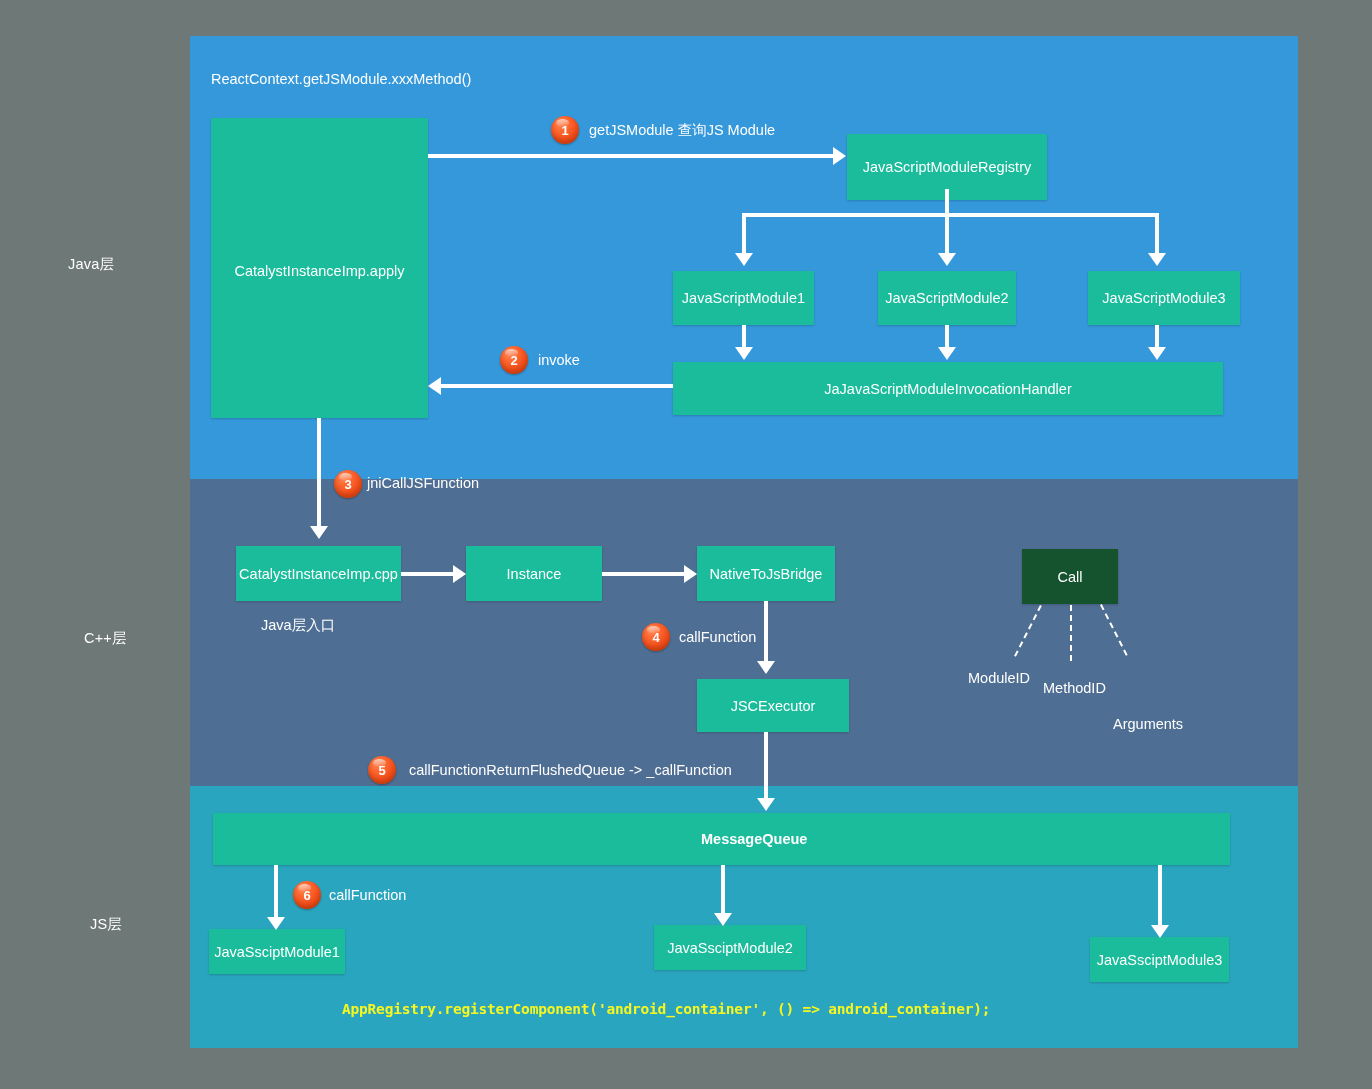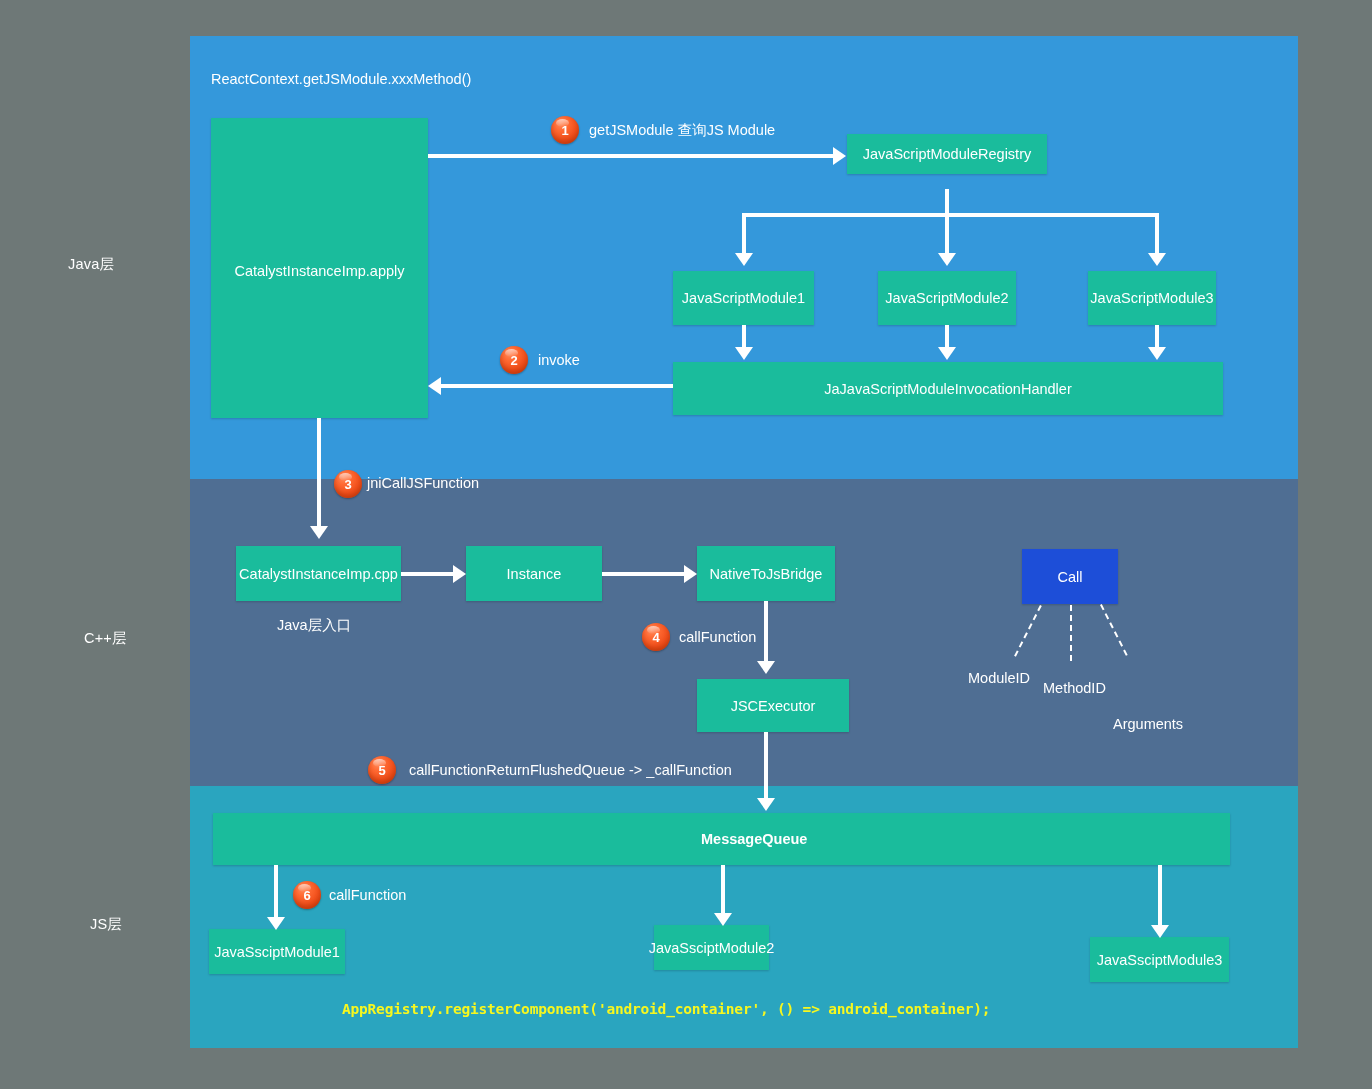--- a/index.html
+++ b/index.html
@@ -24,21 +24,21 @@
     letter-spacing:.2px;white-space:nowrap;
   }
 
   
   .box{
     position:absolute;background:#1abc9c;color:#ffffff;
     display:flex;align-items:center;justify-content:center;
     font-size:14.5px;text-align:center;box-sizing:border-box;
     box-shadow:0 1px 2px rgba(0,0,0,.18);
   }
-  .box.pink{background:#1d4ed8;}
+  .box.pink{background:#14532d;}
 
   
   .txt{
     position:absolute;color:#ffffff;font-size:14.5px;white-space:nowrap;
   }
   .code{
     position:absolute;color:#f7f71f;white-space:nowrap;
     font-family:"DejaVu Sans Mono","Liberation Mono",monospace;
     font-size:14.5px;font-weight:bold;letter-spacing:-0.2px;
   }
@@ -90,40 +90,40 @@
     <span>CatalystInstanceImp.apply</span>
   </div>
 
   <div class="ln h" style="left:428px;top:154px;width:405px;"></div>
   <div class="arw right" style="left:833px;top:147px;"></div>
   <div class="badge" style="left:551px;top:116px;">
     <span>1</span>
   </div>
   <div class="txt" style="left:589px;top:121px;">getJSModule 查询JS Module</div>
 
-  <div class="box" style="left:847px;top:134px;width:200px;height:40px;">
+  <div class="box" style="left:847px;top:134px;width:200px;height:66px;">
     <span>JavaScriptModuleRegistry</span>
   </div>
 
   <div class="ln v" style="left:945px;top:189px;height:27px;"></div>
   <div class="ln h" style="left:742px;top:213px;width:417px;"></div>
   <div class="ln v" style="left:742px;top:213px;height:42px;"></div>
   <div class="ln v" style="left:945px;top:213px;height:42px;"></div>
   <div class="ln v" style="left:1155px;top:213px;height:42px;"></div>
   <div class="arw down" style="left:735px;top:253px;"></div>
   <div class="arw down" style="left:938px;top:253px;"></div>
   <div class="arw down" style="left:1148px;top:253px;"></div>
 
   <div class="box" style="left:673px;top:271px;width:141px;height:54px;">
     <span>JavaScriptModule1</span>
   </div>
   <div class="box" style="left:878px;top:271px;width:138px;height:54px;">
     <span>JavaScriptModule2</span>
   </div>
-  <div class="box" style="left:1088px;top:271px;width:128px;height:54px;">
+  <div class="box" style="left:1088px;top:271px;width:152px;height:54px;">
     <span>JavaScriptModule3</span>
   </div>
 
   <div class="ln v" style="left:742px;top:325px;height:24px;"></div>
   <div class="ln v" style="left:945px;top:325px;height:24px;"></div>
   <div class="ln v" style="left:1155px;top:325px;height:24px;"></div>
   <div class="arw down" style="left:735px;top:347px;"></div>
   <div class="arw down" style="left:938px;top:347px;"></div>
   <div class="arw down" style="left:1148px;top:347px;"></div>
 
@@ -141,21 +141,21 @@
   <div class="ln v" style="left:317px;top:418px;height:110px;"></div>
   <div class="arw down" style="left:310px;top:526px;"></div>
   <div class="badge" style="left:334px;top:470px;">
     <span>3</span>
   </div>
   <div class="txt" style="left:367px;top:475px;text-align:right;">jniCallJSFunction</div>
 
   <div class="box" style="left:236px;top:546px;width:165px;height:55px;">
     <span>CatalystInstanceImp.cpp</span>
   </div>
-  <div class="txt" style="left:277px;top:616px;">Java层入口</div>
+  <div class="txt" style="left:261px;top:616px;">Java层入口</div>
 
   <div class="ln h" style="left:401px;top:572px;width:52px;"></div>
   <div class="arw right" style="left:453px;top:565px;"></div>
 
   <div class="box" style="left:466px;top:546px;width:136px;height:55px;">
     <span>Instance</span>
   </div>
 
   <div class="ln h" style="left:602px;top:572px;width:82px;"></div>
   <div class="arw right" style="left:684px;top:565px;"></div>
@@ -204,21 +204,21 @@
   <div class="arw down" style="left:1151px;top:925px;"></div>
 
   <div class="badge" style="left:293px;top:881px;">
     <span>6</span>
   </div>
   <div class="txt" style="left:329px;top:887px;">callFunction</div>
 
   <div class="box" style="left:209px;top:929px;width:136px;height:45px;">
     <span>JavaSsciptModule1</span>
   </div>
-  <div class="box" style="left:654px;top:925px;width:115px;height:45px;">
+  <div class="box" style="left:654px;top:925px;width:152px;height:45px;">
     <span>JavaSsciptModule2</span>
   </div>
   <div class="box" style="left:1090px;top:937px;width:139px;height:45px;">
     <span>JavaSsciptModule3</span>
   </div>
 
   <div class="code" style="left:342px;top:1001px;">AppRegistry.registerComponent('android_container', () =&gt; android_container);</div>
 
 </div>
 

